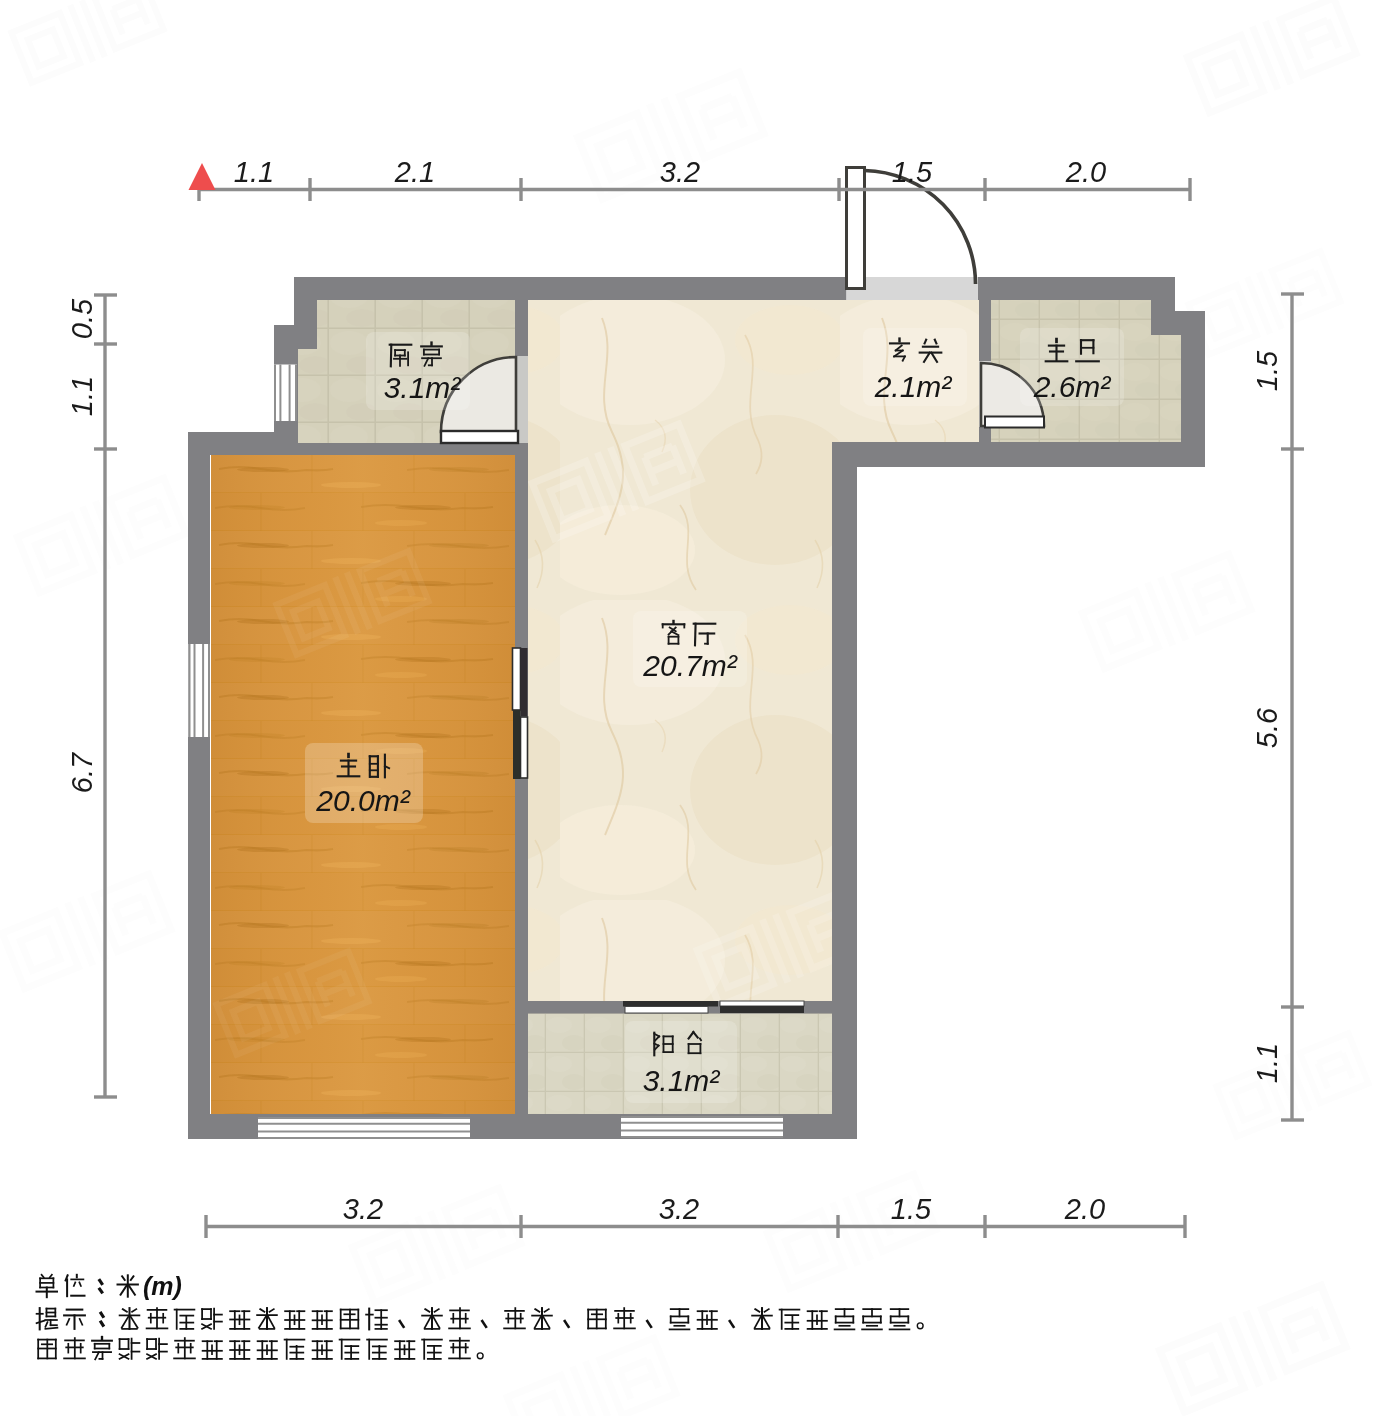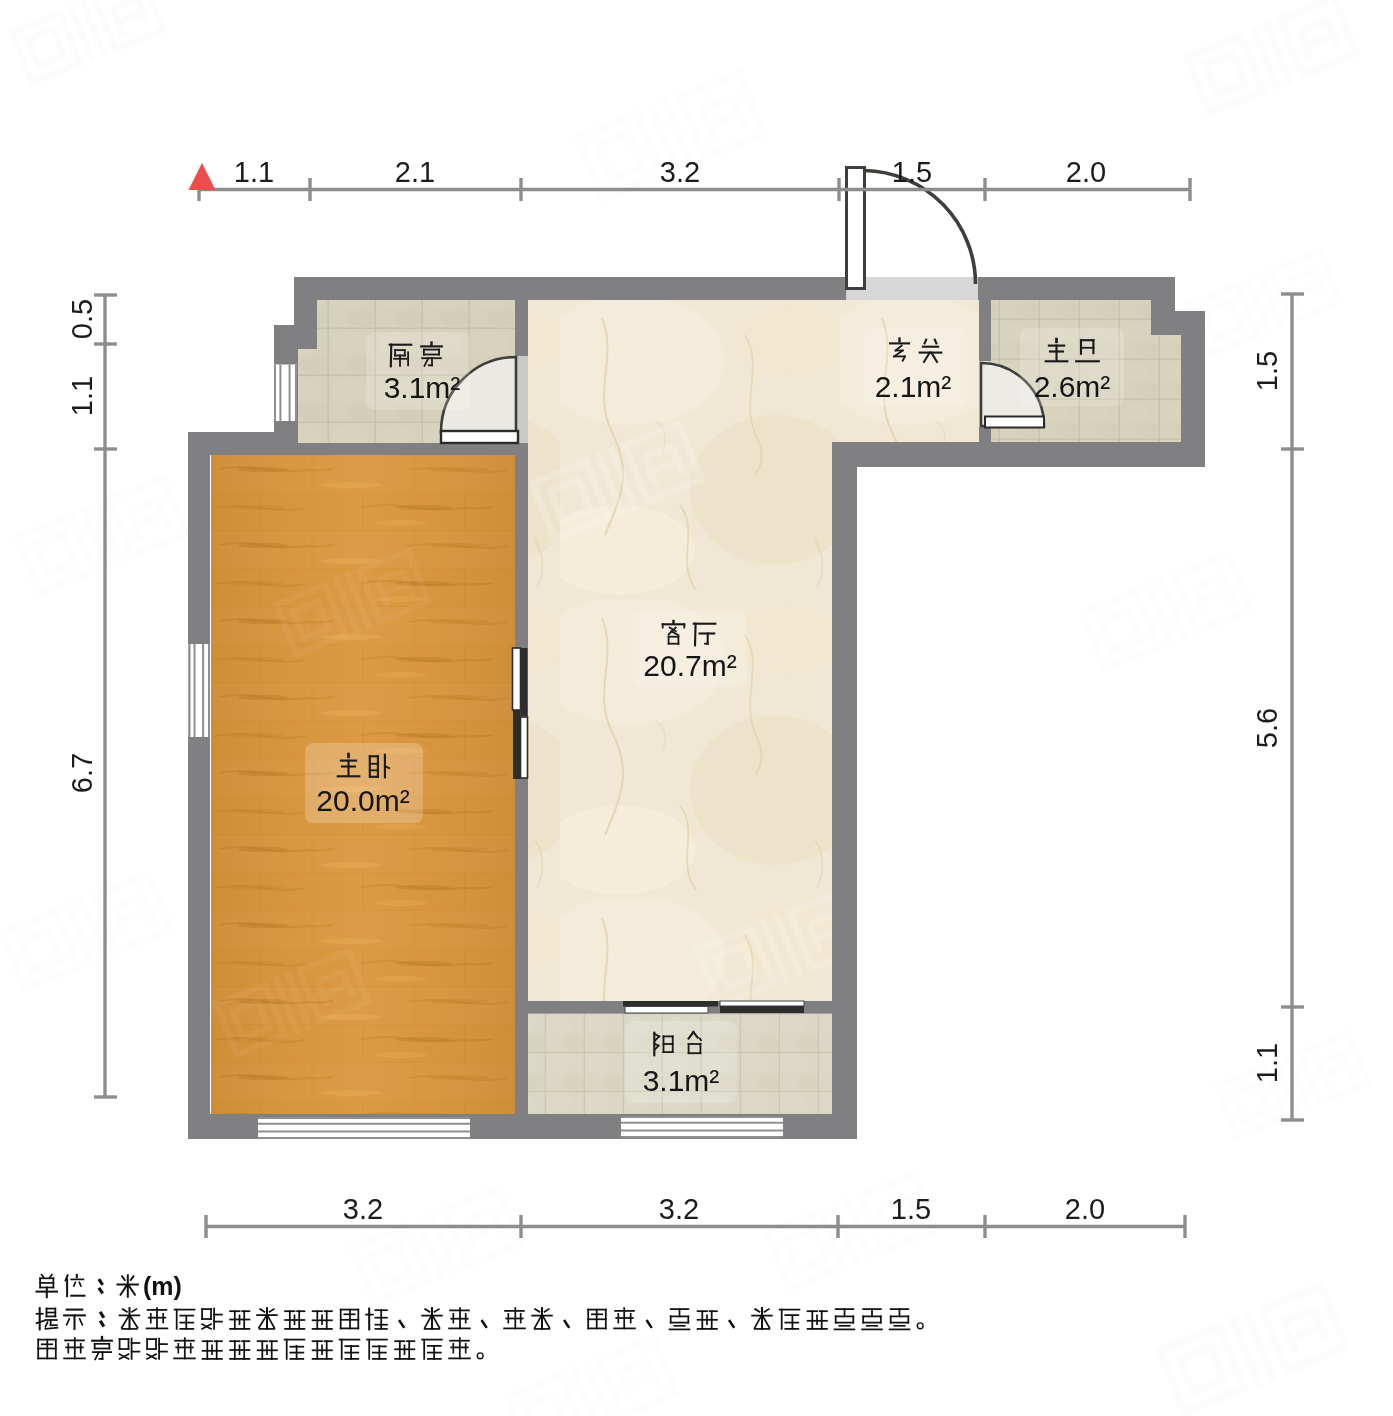--- a/index.html
+++ b/index.html
@@ -1,17 +1,17 @@
 <!DOCTYPE html>
 <html><head>
 <meta charset="utf-8">
 <title>floorplan</title>
 <style>
 html,body{margin:0;padding:0;background:#fff;}
-#stage{position:relative;width:1393px;height:1416px;overflow:hidden;}
+#stage{position:relative;width:1393px;height:1416px;overflow:hidden;font-style:italic;}
 svg{display:block}
 </style>
 </head>
 <body>
 <div id="stage">
 <svg width="1393" height="1416" viewBox="0 0 1393 1416">
 <defs>
 <pattern id="wood" x="211" y="455" width="304" height="76" patternUnits="userSpaceOnUse">
  <rect width="304" height="76" fill="#d5923c"></rect>
  <rect y="0" width="304" height="38" fill="#d89745" opacity="0.45"></rect>

